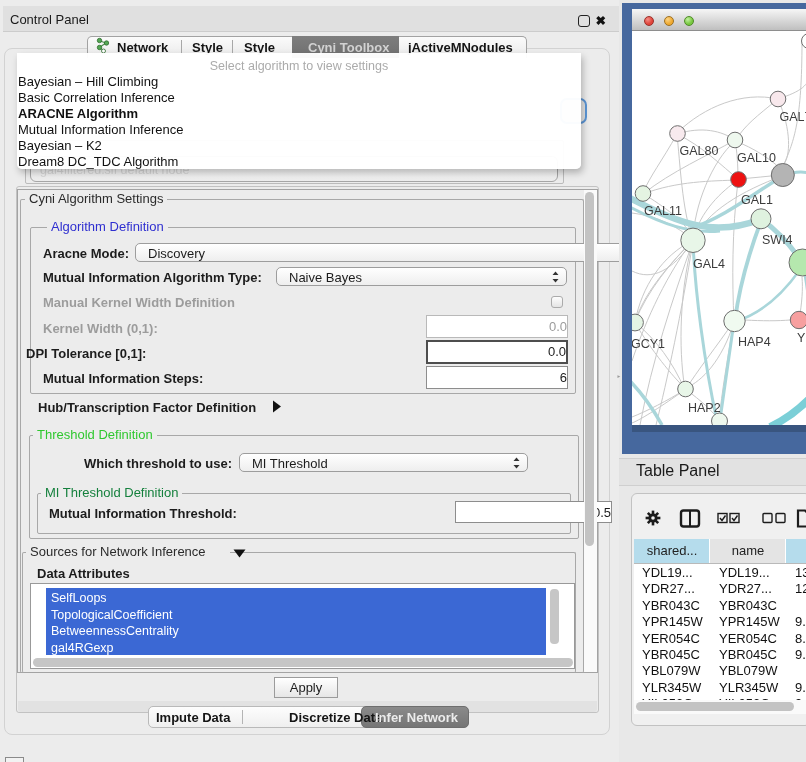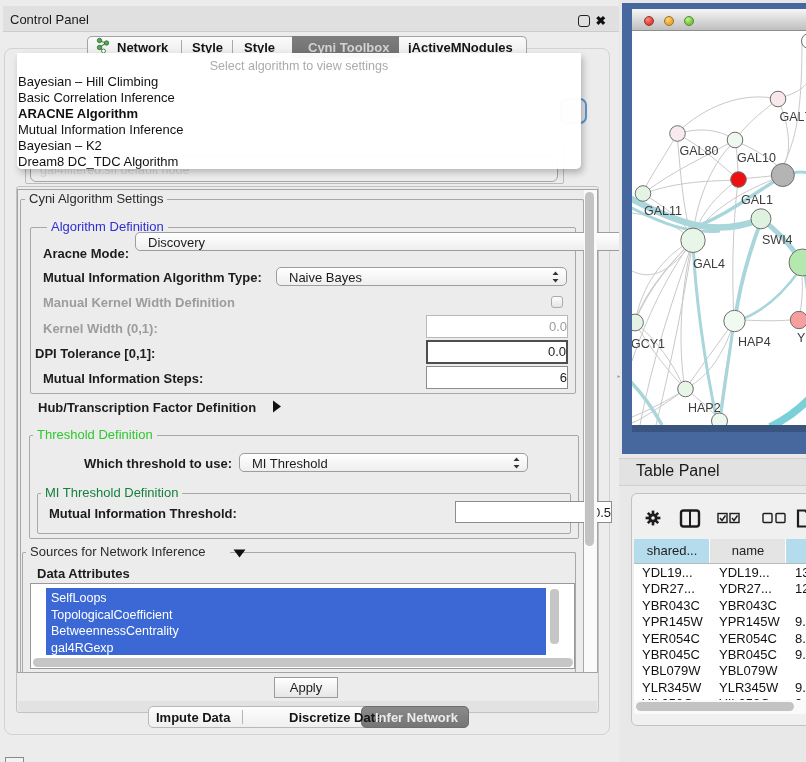--- a/index.html
+++ b/index.html
@@ -68,21 +68,21 @@
        border:1px solid #a3a3a3;box-sizing:border-box;"></div>
   <div id="settings">
 
     <div class="grp" style="left:20px;top:199px;width:562px;height:473px;border-bottom:none;"></div>
     <div class="gtitle" style="left:25px;top:192px;color:#2b2b2b;">Cyni Algorithm Settings</div>
 
     <div class="grp" style="left:30px;top:227px;width:544px;height:165px;"></div>
     <div class="gtitle" style="left:34px;top:220px;color:#2f2fd0;margin-left:13px;">Algorithm Definition</div>
 
     <div class="abs lbl" style="left:43px;top:246px;">Aracne Mode:</div>
-    <div class="combo" style="left:135px;top:232px;width:520px;height:19px;">
+    <div class="combo" style="left:135px;top:243px;width:520px;height:19px;">
       <span class="ctext">Discovery</span>
       <svg class="spin" viewBox="0 0 7 12">
           <path d="M0.5 4 L3.5 0.5 L6.5 4 Z M0.5 8 L3.5 11.5 L6.5 8 Z" fill="#333"></path>
         </svg>
     </div>
 
     <div class="abs lbl" style="left:43px;top:270px;">Mutual Information Algorithm Type:</div>
     <div class="combo" style="left:276px;top:267px;width:291px;height:19px;">
       <span class="ctext">Naive Bayes</span>
       <svg class="spin" viewBox="0 0 7 12">
@@ -90,21 +90,21 @@
         </svg>
     </div>
 
     <div class="abs lbl" style="left:43px;top:295px;color:#9c9c9c;">Manual Kernel Width Definition</div>
     <div class="abs" style="left:551px;top:296px;width:12px;height:12px;background:linear-gradient(#fdfdfd,#e4e4e4);
          border:1px solid #ababab;border-radius:3px;box-sizing:border-box;"></div>
 
     <div class="abs lbl" style="left:43px;top:321px;color:#9c9c9c;">Kernel Width (0,1):</div>
     <div class="tfield" style="left:426px;top:315px;width:142px;height:23px;border-color:#b9b9b9;color:#9c9c9c;">0.0</div>
 
-    <div class="abs lbl" style="left:35px;top:346px;">DPI Tolerance [0,1]:</div>
+    <div class="abs lbl" style="left:26px;top:346px;">DPI Tolerance [0,1]:</div>
     <div class="tfield" style="left:426px;top:340px;width:142px;height:24px;border:2px solid #4e4e4e;line-height:20px;">0.0</div>
 
     <div class="abs lbl" style="left:43px;top:371px;">Mutual Information Steps:</div>
     <div class="tfield" style="left:426px;top:366px;width:142px;height:23px;border-color:#8d8d8d;">6</div>
 
     <div class="abs lbl" style="left:38px;top:400px;">Hub/Transcription Factor Definition</div>
     <svg class="abs" style="left:272px;top:400px;" width="10" height="13" viewBox="0 0 10 13">
       <path d="M1 0.5 L9 6.5 L1 12.5 Z" fill="#111"></path>
       </svg>
 

